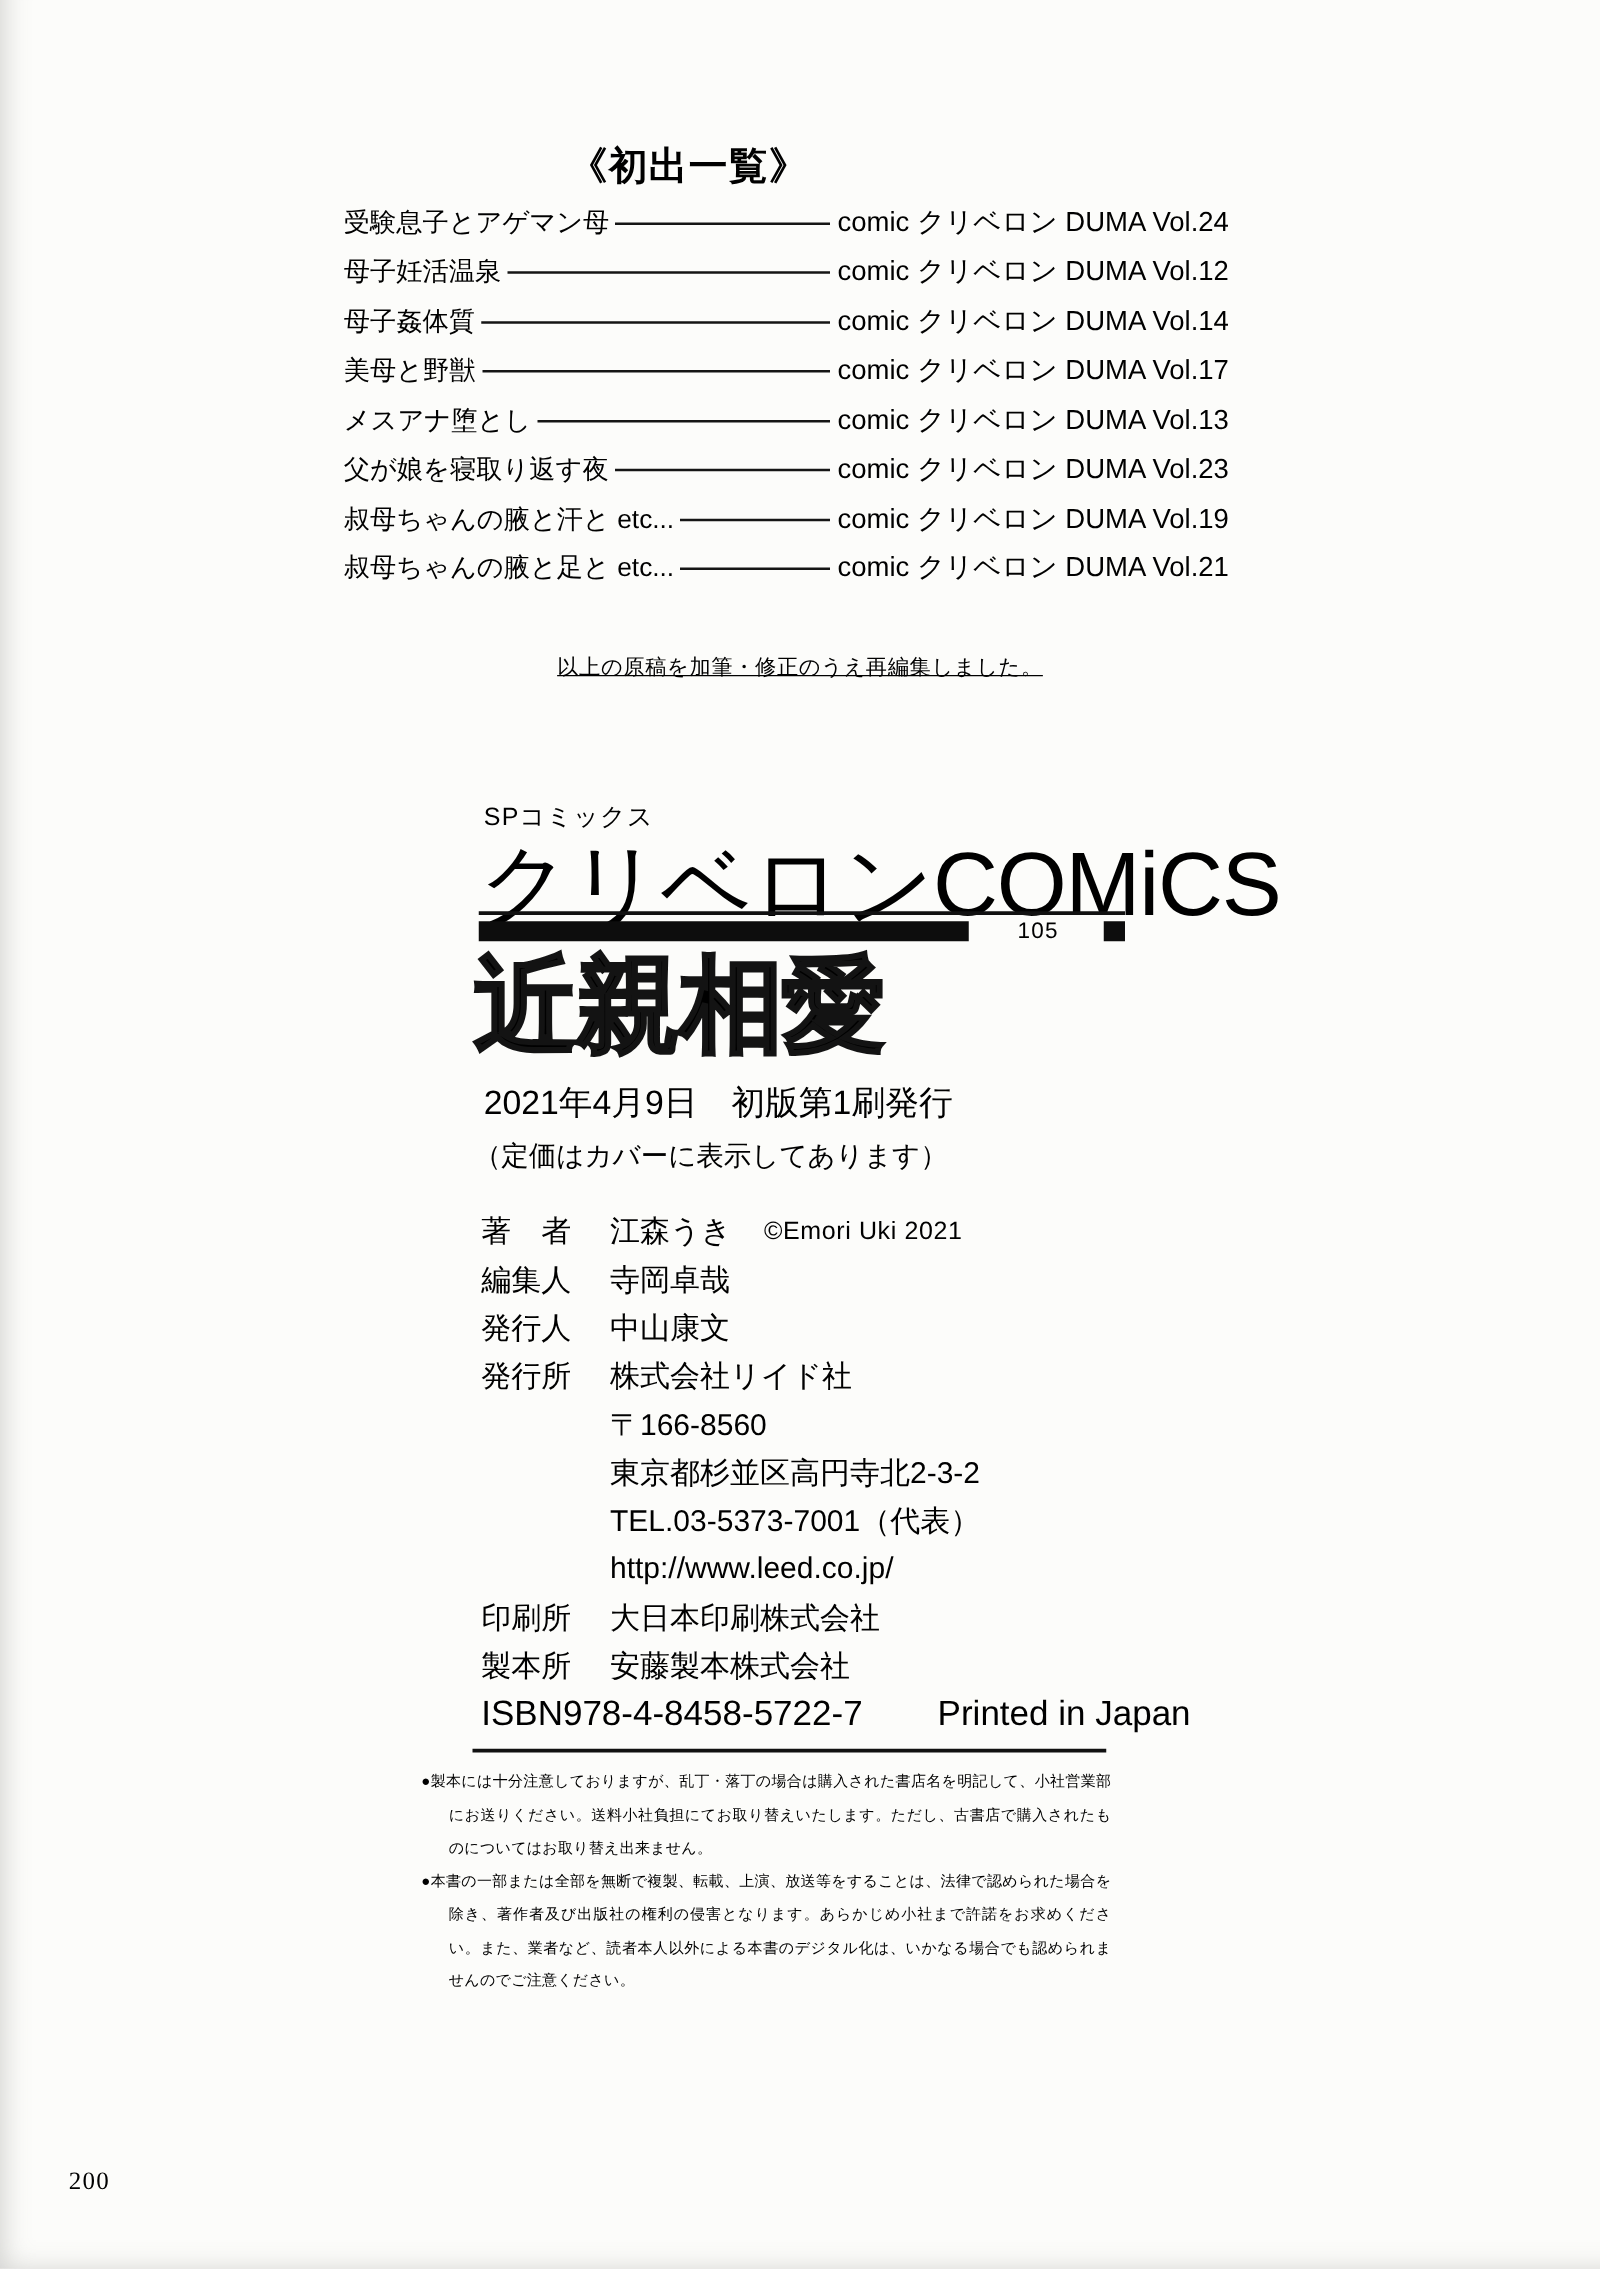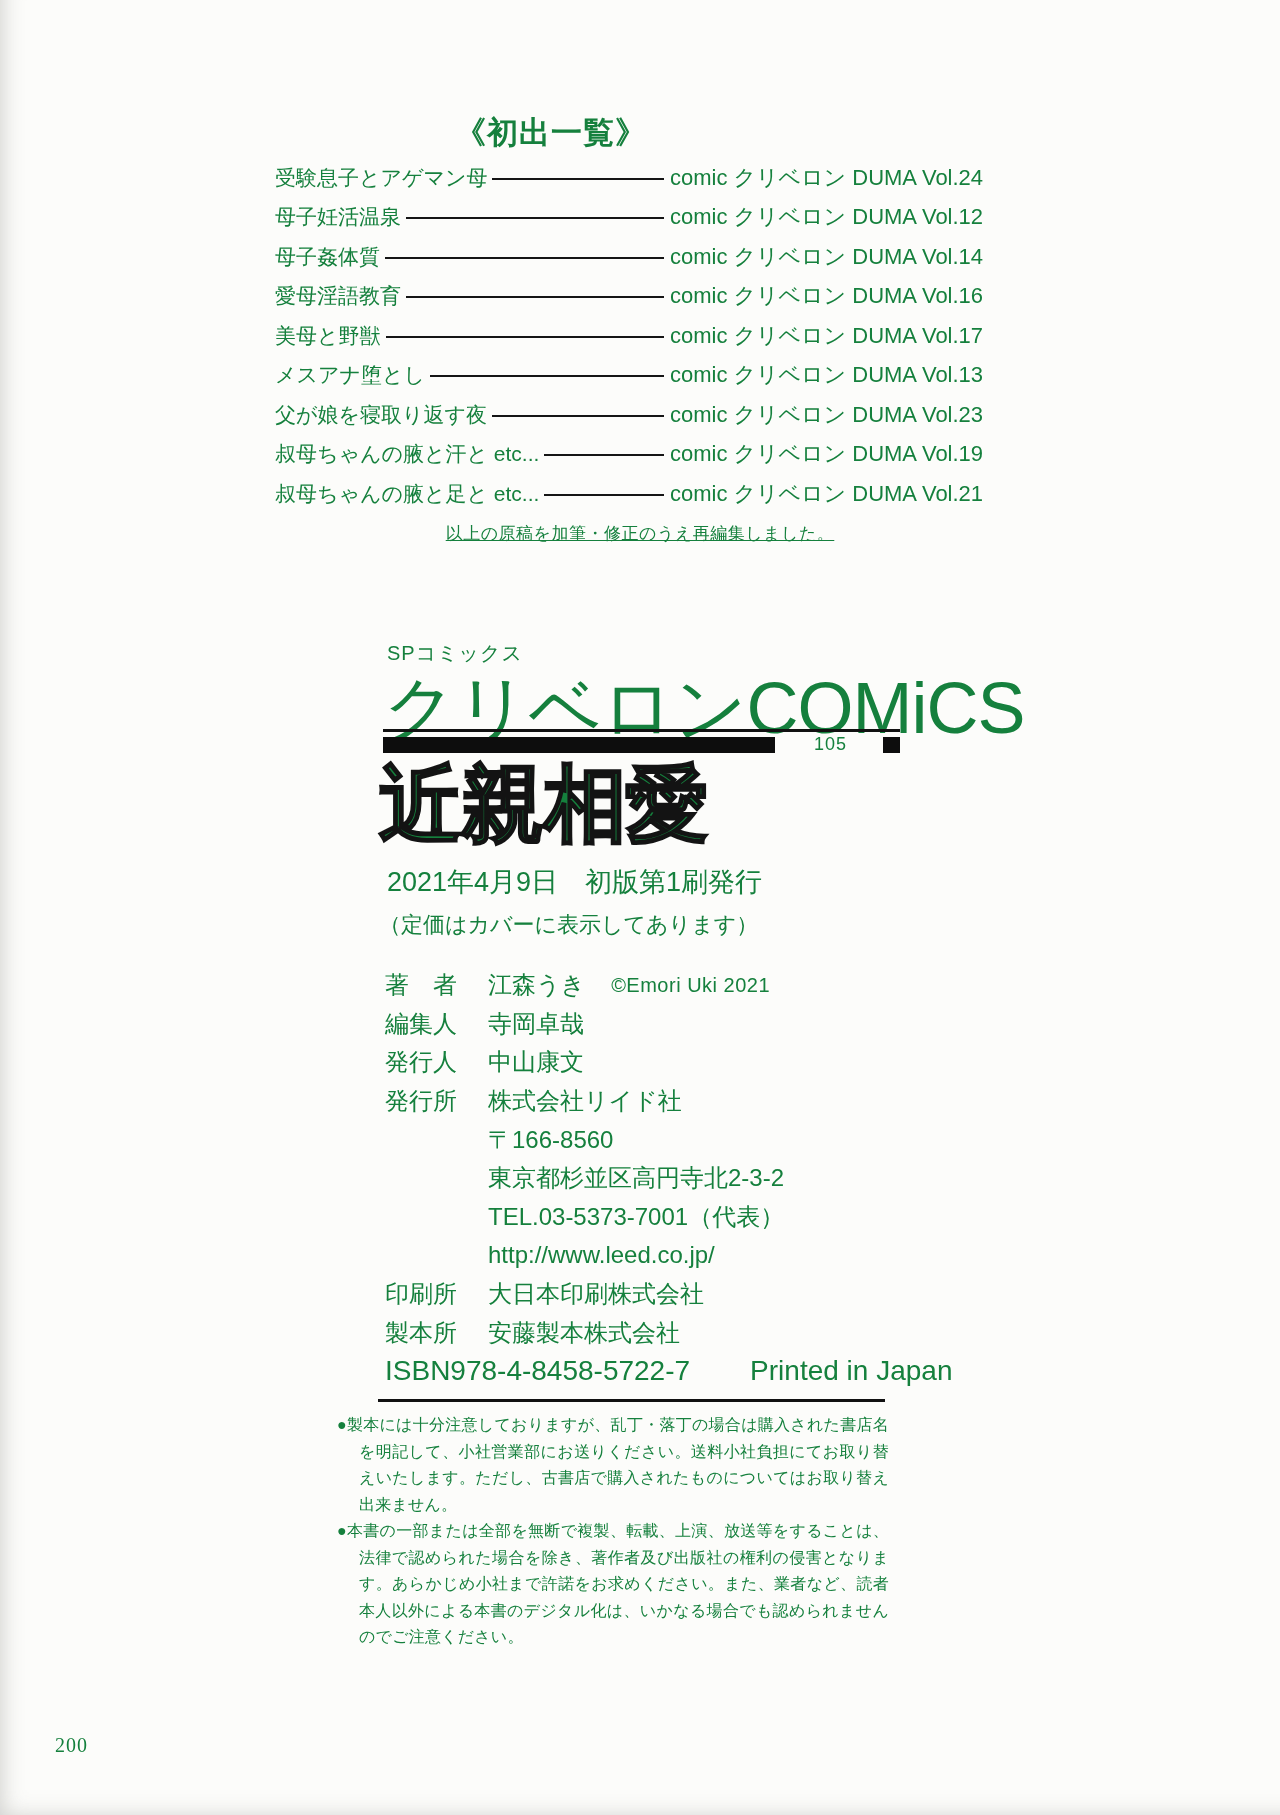--- a/index.html
+++ b/index.html
@@ -1,21 +1,21 @@
 <!DOCTYPE html>
 <html><head>
 <meta charset="utf-8">
 <style>
   html,body{margin:0;padding:0;background:#e9e9e6;}
   .page{
     position:relative;
     width:1280px;height:1815px;
     margin:0 auto;
     background:#fcfcfa;
-    color:#15803d;
+    color:#000000;
     font-family:"Liberation Sans", sans-serif;
     overflow:hidden;
   }
   .page::before{
     content:"";position:absolute;inset:0;pointer-events:none;
     box-shadow:inset 16px -12px 22px -14px rgba(95,95,88,0.28);
   }
   
   .fp-heading{
     position:absolute;left:455px;top:112px;
@@ -48,21 +48,21 @@
   .price-note{position:absolute;left:379px;top:910px;font-size:22px;white-space:nowrap;}
   
   .credits{position:absolute;left:385px;top:966px;width:520px;}
   .crow{display:flex;align-items:center;height:38.6px;font-size:24px;white-space:nowrap;}
   .lbl{flex:0 0 103px;}
   .copy{font-size:20px;margin-left:26px;letter-spacing:0.5px;}
   .addr{padding-left:103px;}
   .isbn-row{gap:60px;font-size:28px;}
   .divider{position:absolute;left:378px;top:1399px;width:507px;height:3px;background:#111;}
   
-  .notices{position:absolute;left:337px;top:1412px;width:552px;font-size:16px;line-height:26.5px;letter-spacing:0.2px;}
+  .notices{position:absolute;left:337px;top:1412px;width:552px;font-size:12px;line-height:26.5px;letter-spacing:0.2px;}
   .notice{padding-left:22px;text-indent:-22px;text-align:justify;}
   
   .page-number{
     position:absolute;left:55px;top:1734px;
     font-family:"Liberation Serif", serif;font-size:20px;letter-spacing:1px;
   }
 </style>
 </head>
 <body>
 
@@ -78,25 +78,20 @@
     </div>
     <div class="fp-row">
       <span class="fp-work">母子妊活温泉</span>
       <span class="fp-leader"></span>
       <span class="fp-src">comic クリベロン DUMA Vol.12</span>
     </div>
     <div class="fp-row">
       <span class="fp-work">母子姦体質</span>
       <span class="fp-leader"></span>
       <span class="fp-src">comic クリベロン DUMA Vol.14</span>
-    </div>
-    <div class="fp-row">
-      <span class="fp-work">愛母淫語教育</span>
-      <span class="fp-leader"></span>
-      <span class="fp-src">comic クリベロン DUMA Vol.16</span>
     </div>
     <div class="fp-row">
       <span class="fp-work">美母と野獣</span>
       <span class="fp-leader"></span>
       <span class="fp-src">comic クリベロン DUMA Vol.17</span>
     </div>
     <div class="fp-row">
       <span class="fp-work">メスアナ堕とし</span>
       <span class="fp-leader"></span>
       <span class="fp-src">comic クリベロン DUMA Vol.13</span>

